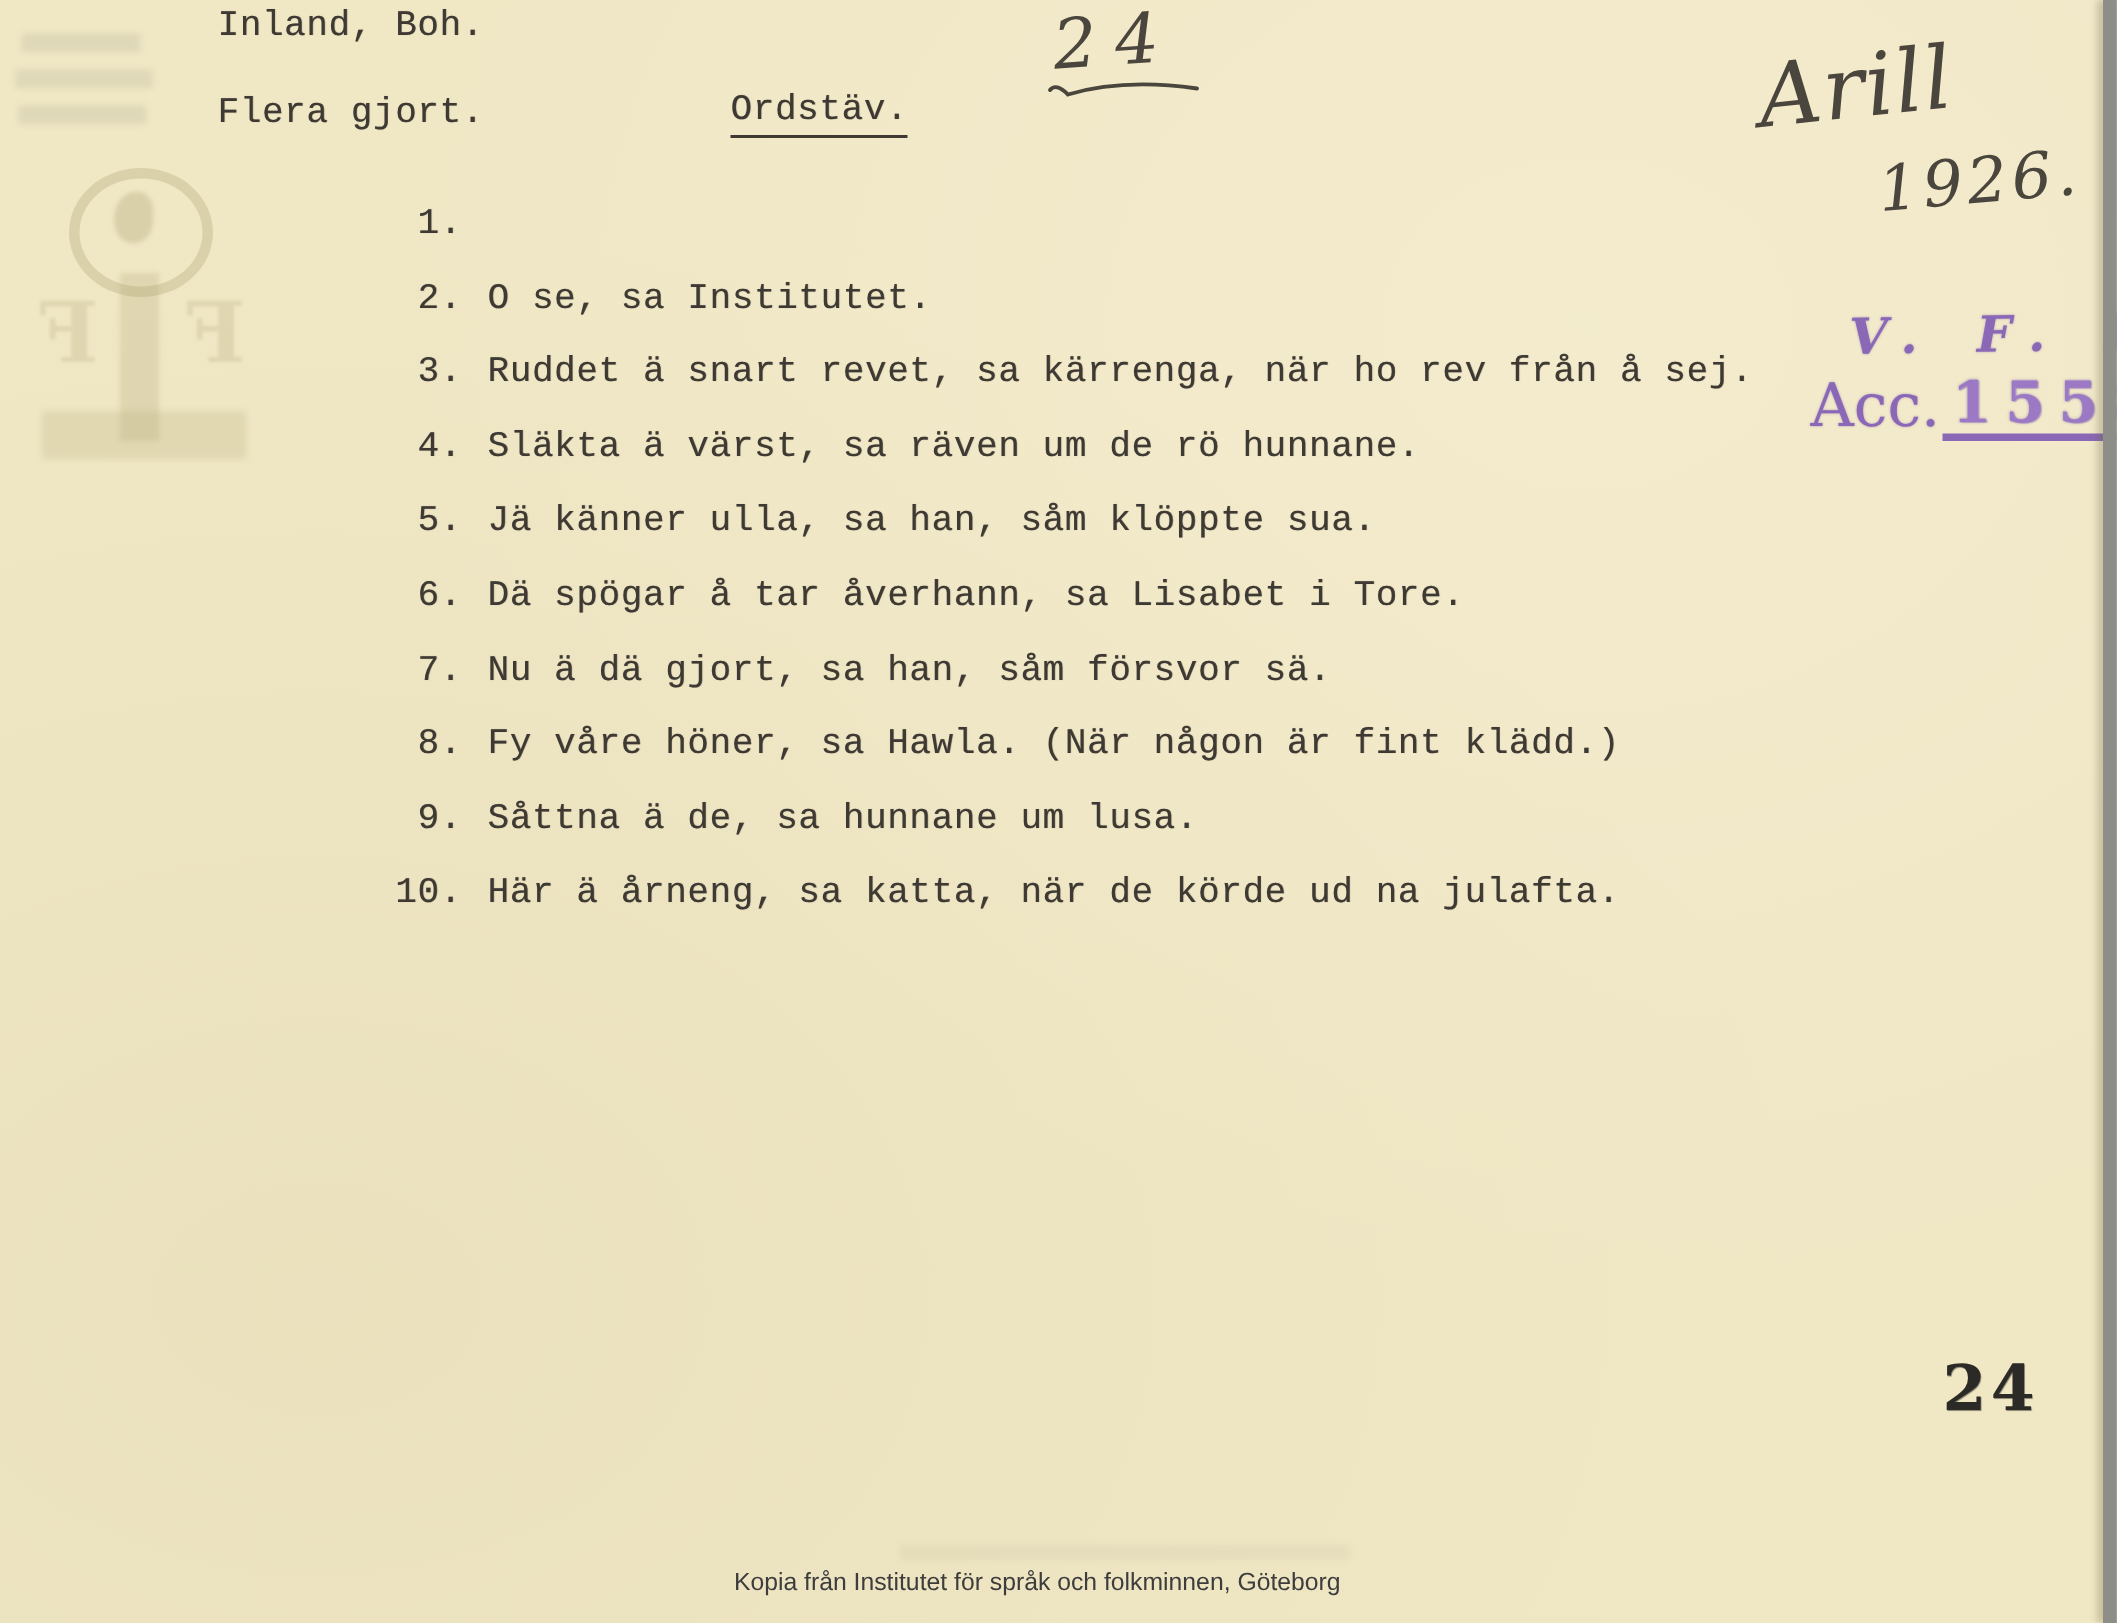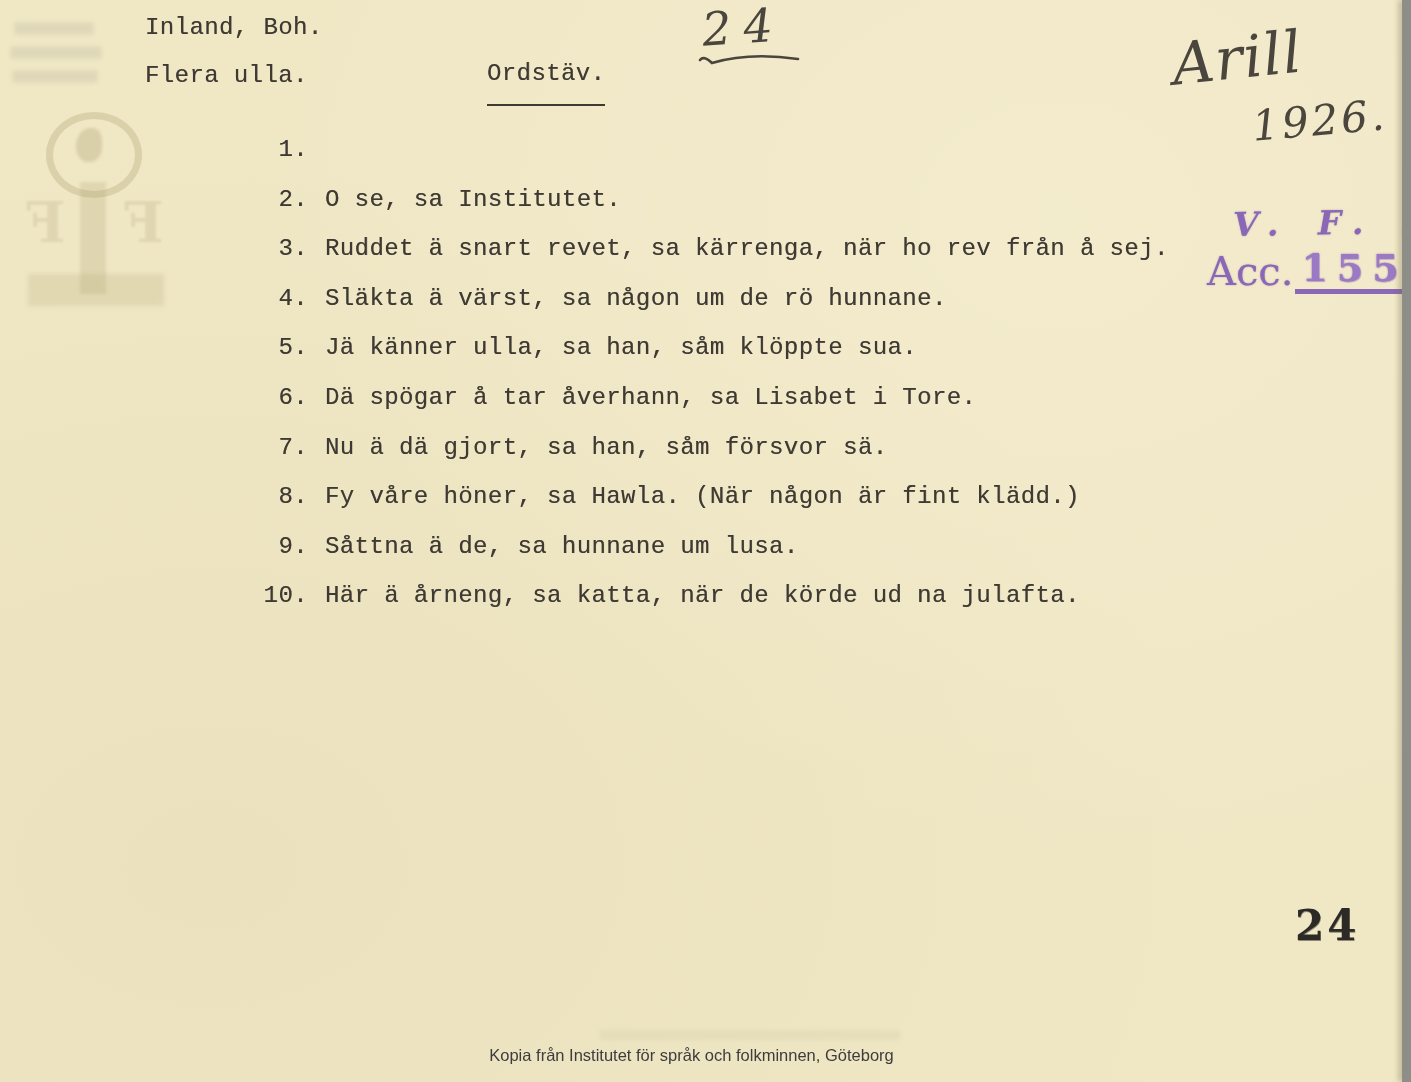--- a/index.html
+++ b/index.html
@@ -15,23 +15,23 @@
   }
   
   .tw{
     font-family:"Liberation Mono","DejaVu Sans Mono",monospace;
     font-size:24px;
     letter-spacing:0.4px;
     color:#3e3a33;
     text-shadow:0.3px 0.3px 0.5px rgba(62,58,51,0.55);
     white-space:nowrap;
   }
-  .region-label{position:absolute;left:145px;top:14px;}
+  .region-label{position:absolute;left:145px;top:4px;}
   .informants-label{position:absolute;left:145px;top:62px;}
-  .doc-title{position:absolute;left:487px;top:60px;border-bottom:2px solid #3e3a33;padding-bottom:17px;}
+  .doc-title{position:absolute;left:487px;top:60px;border-bottom:2px solid #3e3a33;padding-bottom:3px;}
 
   
   .hand{
     font-family:"DejaVu Serif","Liberation Serif",serif;
     font-style:italic;
     color:#4a463e;
     white-space:nowrap;
   }
   .hw-page-num{position:absolute;left:702px;top:0px;font-size:46px;letter-spacing:12px;transform:rotate(-4deg);}
   .hw-underline{position:absolute;left:694px;top:50px;}
@@ -108,21 +108,21 @@
     <div class="wm wm-textline" style="left:12px;top:70px;width:86px;height:13px;"></div>
     <div class="wm wm-circle"></div>
     <div class="wm wm-bird"></div>
     <div class="wm wm-pillar"></div>
     <div class="wm wm-f" style="left:26px;top:194px;">F</div>
     <div class="wm wm-f" style="left:124px;top:194px;">F</div>
     <div class="wm wm-banner"></div>
   </div>
 
   <div class="tw region-label">Inland, Boh.</div>
-  <div class="tw informants-label">Flera ulla.</div>
+  <div class="tw informants-label">Flera gjort.</div>
   <div class="tw doc-title">Ordstäv.</div>
 
   <div class="hand hw-page-num">24</div>
   <svg class="hw-underline" width="110" height="22" viewBox="0 0 110 22">
     <path d="M6,10 Q10,5 18,13 Q55,2 104,9" fill="none" stroke="#4a463e" stroke-width="2.6" stroke-linecap="round"></path>
   </svg>
 
   <div class="hand hw-signature">Arill</div>
   <div class="hand hw-year">1926.</div>
 
@@ -139,21 +139,21 @@
     <div class="tw prow">
         <span class="pnum">2.</span>
         <span class="ptext">O se, sa Institutet.</span>
       </div>
     <div class="tw prow">
         <span class="pnum">3.</span>
         <span class="ptext">Ruddet ä snart revet, sa kärrenga, när ho rev från å sej.</span>
       </div>
     <div class="tw prow">
         <span class="pnum">4.</span>
-        <span class="ptext">Släkta ä värst, sa någon um de rö hunnane.</span>
+        <span class="ptext">Släkta ä värst, sa räven um de rö hunnane.</span>
       </div>
     <div class="tw prow">
         <span class="pnum">5.</span>
         <span class="ptext">Jä känner ulla, sa han, såm klöppte sua.</span>
       </div>
     <div class="tw prow">
         <span class="pnum">6.</span>
         <span class="ptext">Dä spögar å tar åverhann, sa Lisabet i Tore.</span>
       </div>
     <div class="tw prow">

